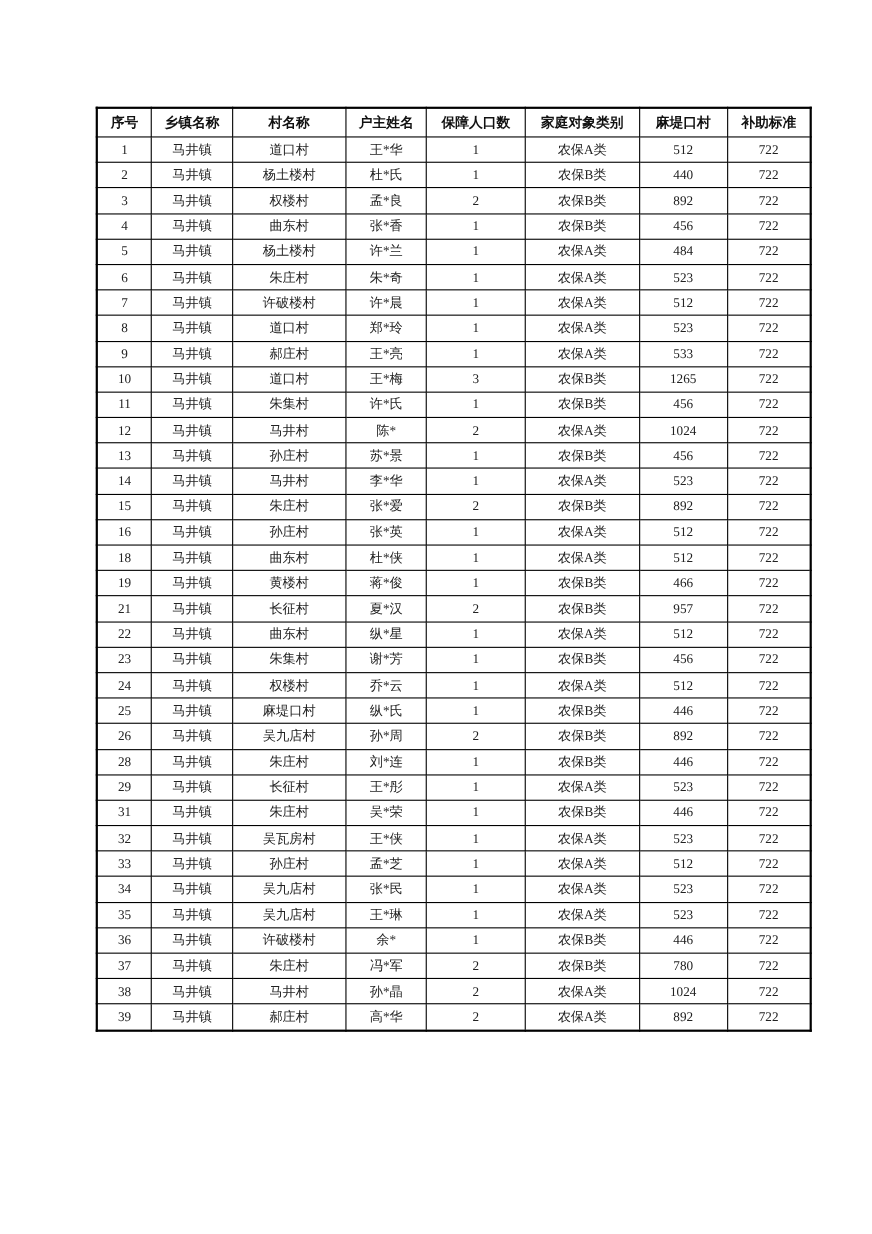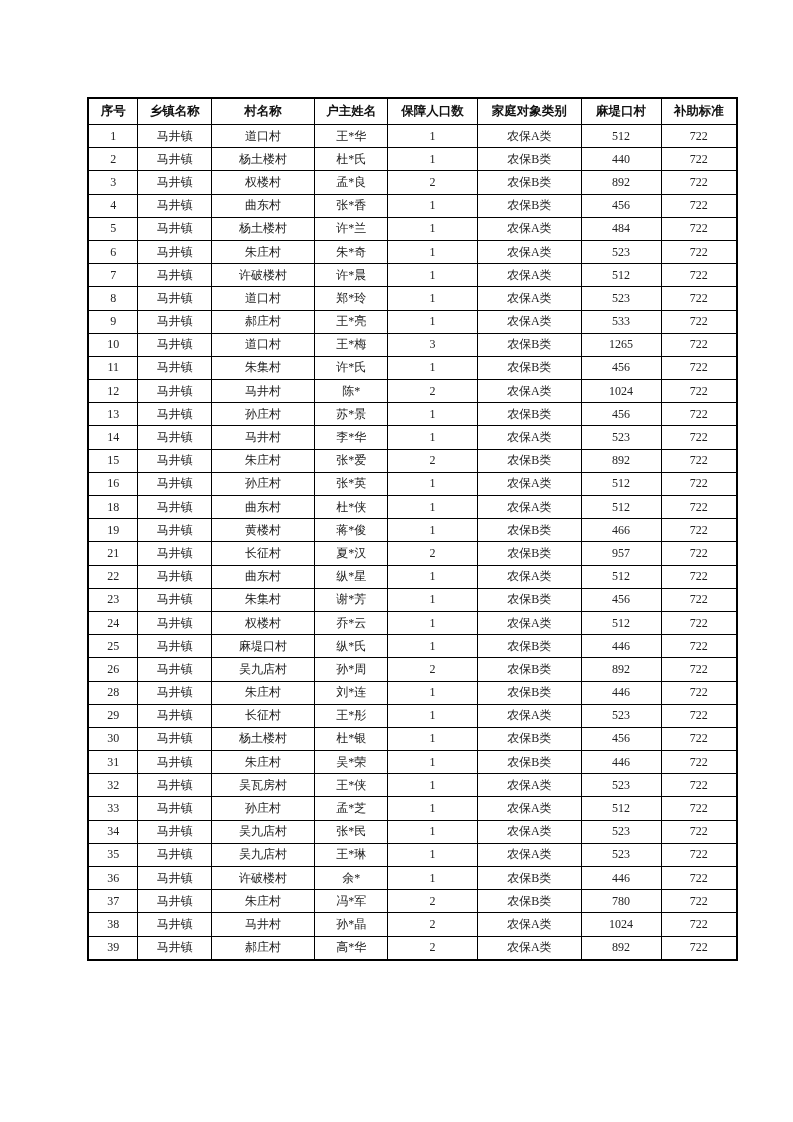--- a/index.html
+++ b/index.html
@@ -332,30 +332,20 @@
           <td>29</td>
           <td>马井镇</td>
           <td>长征村</td>
           <td>王*彤</td>
           <td>1</td>
           <td>农保A类</td>
           <td>523</td>
           <td>722</td>
         </tr>
         <tr>
-          <td>30</td>
-          <td>马井镇</td>
-          <td>杨土楼村</td>
-          <td>杜*银</td>
-          <td>1</td>
-          <td>农保B类</td>
-          <td>456</td>
-          <td>722</td>
-        </tr>
-        <tr>
           <td>31</td>
           <td>马井镇</td>
           <td>朱庄村</td>
           <td>吴*荣</td>
           <td>1</td>
           <td>农保B类</td>
           <td>446</td>
           <td>722</td>
         </tr>
         <tr>

